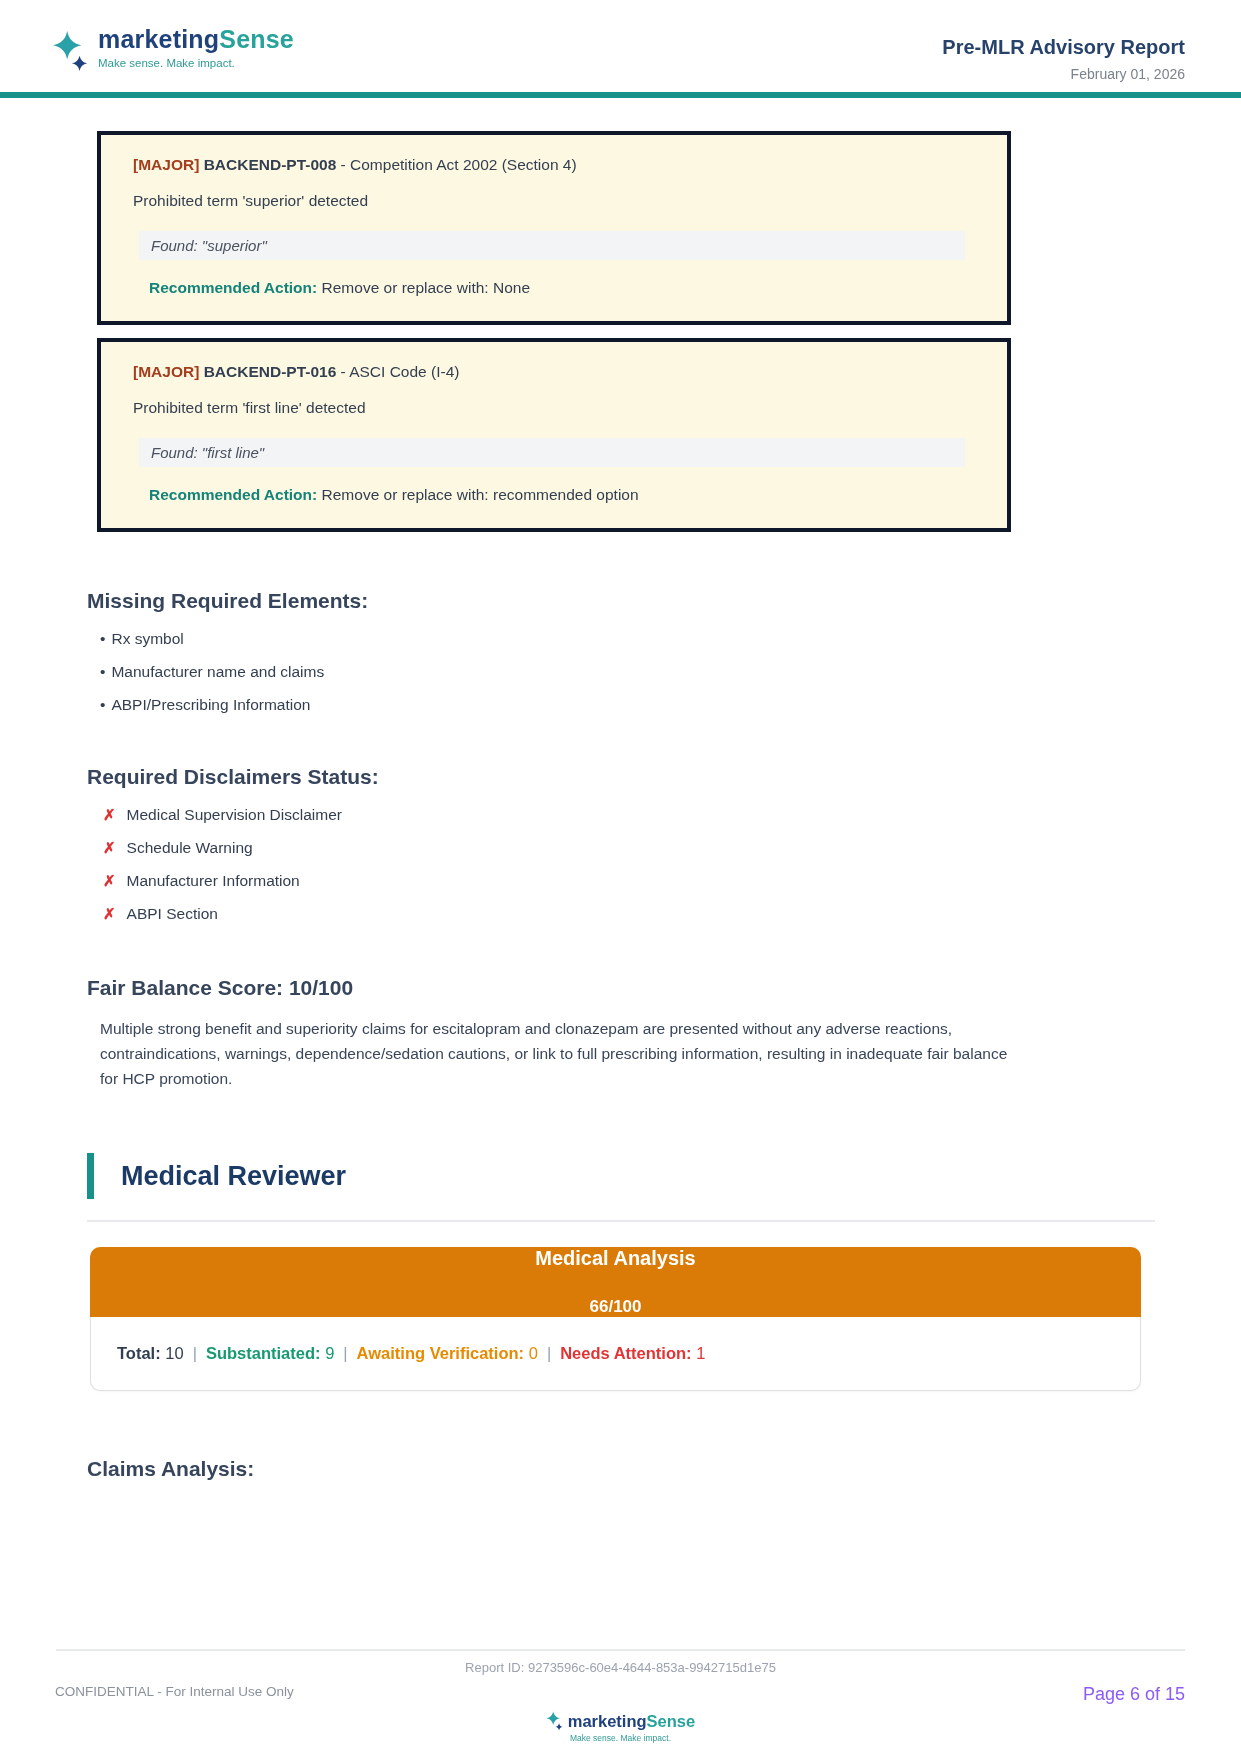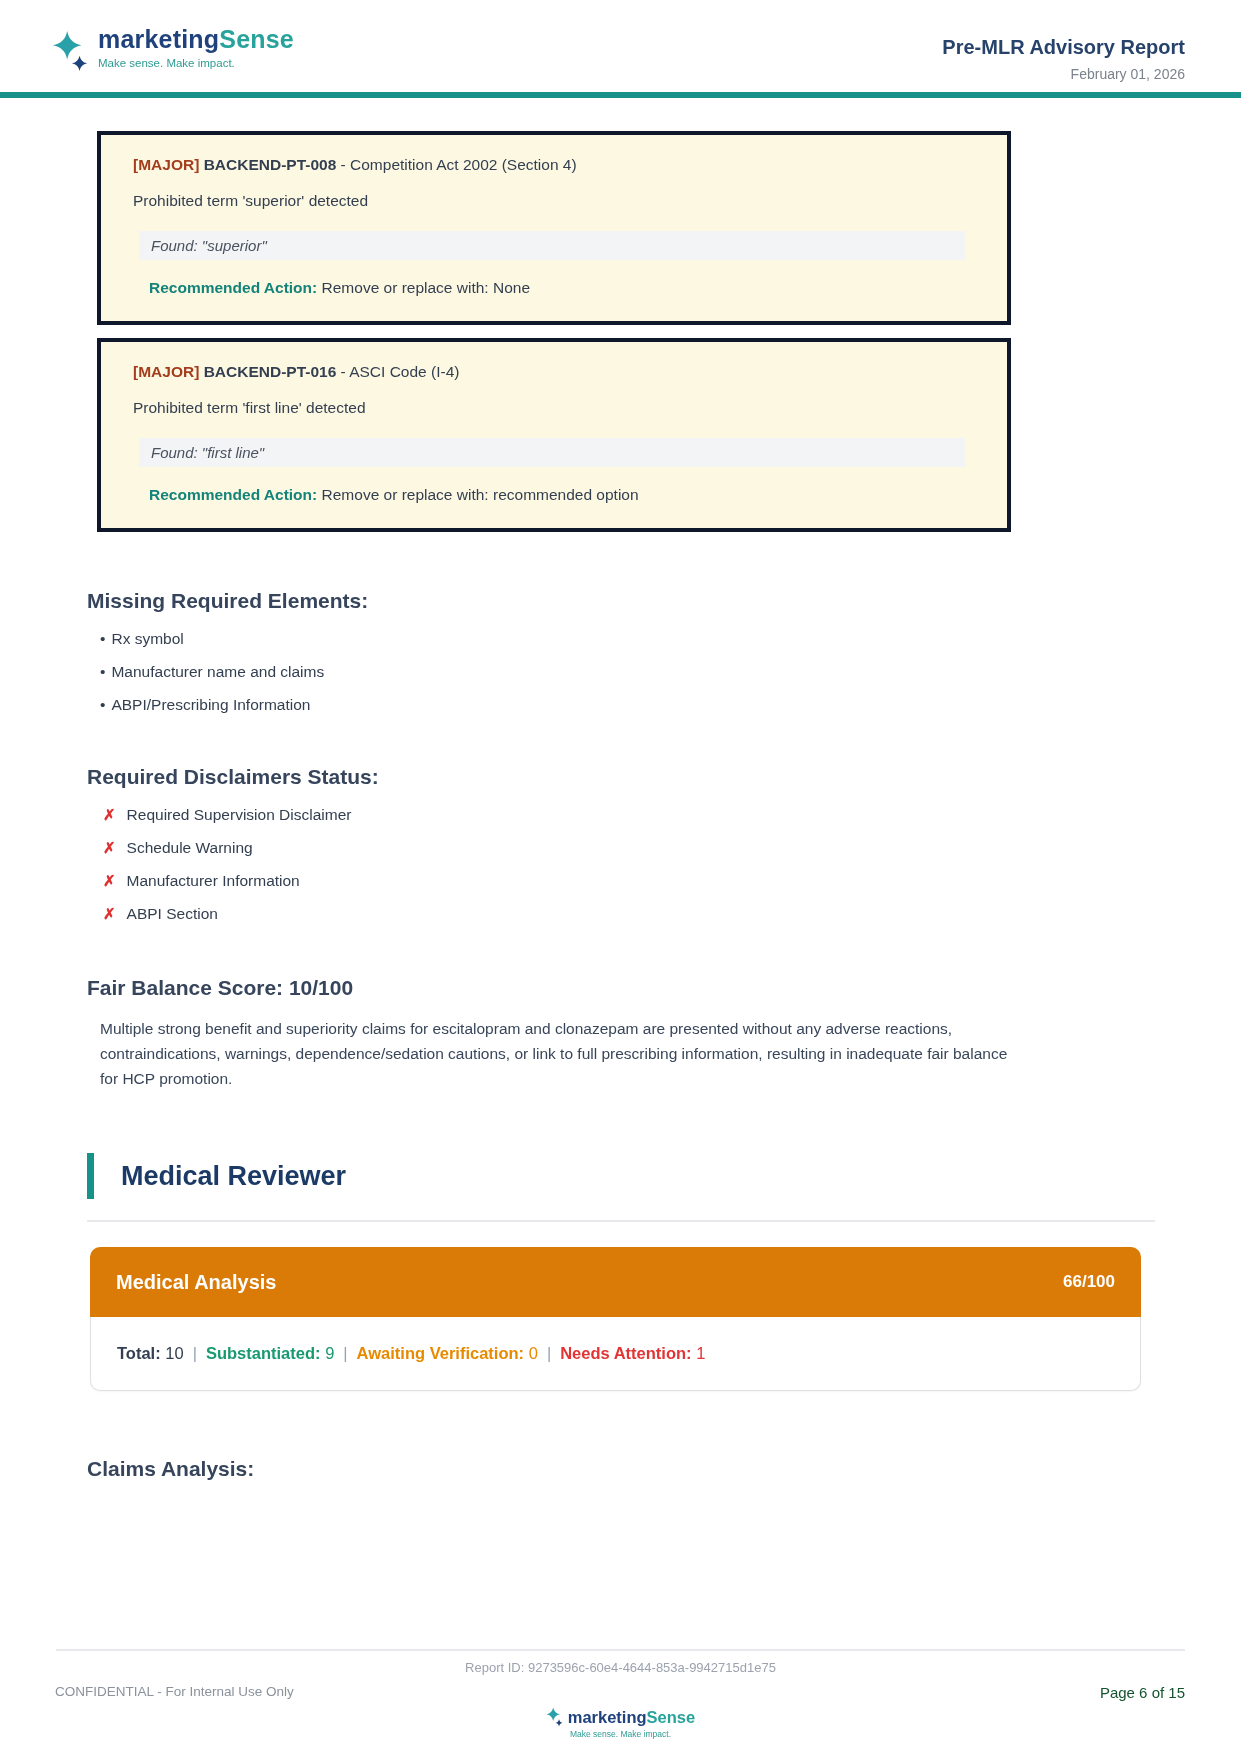--- a/index.html
+++ b/index.html
@@ -50,40 +50,40 @@
   .fair-text { margin:16px 0 0 100px; width:924px; font-size:15.5px; line-height:1.62; color:#39465A; }
 
   
   .reviewer-head { display:flex; align-items:center; margin-left:87px; margin-top:62px; }
   .accent-bar { width:7px; height:46px; background:#17928A; margin-right:27px; }
   .reviewer-title { font-size:27px; font-weight:700; color:#1C3A66; }
   .divider { border:none; border-top:2px solid #E7E9EC; margin:21px 86px 0 87px; }
 
   .analysis-card { margin-left:90px; margin-top:25px; width:1051px; box-sizing:border-box; }
   .card-header { background:#D97B06; border-radius:10px 10px 0 0; height:70px;
-    display:flex; align-items:center; justify-content:space-between; padding:0 26px; }
+    display:flex; align-items:center; justify-content:space-between; padding:0 26px;flex-direction:column; }
   .card-title { color:#fff; font-size:20px; font-weight:700; }
   .card-score { color:#fff; font-size:17px; font-weight:700; }
   .card-body { background:#fff; border:1px solid #E0E0E0; border-top:none;
     border-radius:0 0 10px 10px; padding:27px 26px; font-size:16.5px;
     box-shadow:0 1px 2px rgba(0,0,0,0.04); }
   .stat-label { font-weight:700; }
   .stat-total { color:#333F50; }
   .stat-green { color:#189A70; }
   .stat-amber { color:#E78A00; }
   .stat-red  { color:#E23434; }
   .stat-sep { color:#94A3B8; margin:0 9px; }
 
   
   .footer { position:absolute; left:0; right:0; bottom:0; height:106px; }
   .footer-divider { border:none; border-top:2px solid #E7E9EC; margin:0 56px; }
   .report-id { text-align:center; font-size:13px; color:#9CA3AF; margin-top:9px; }
   .footer-row { display:flex; justify-content:space-between; margin:9px 56px 0 55px; }
   .confidential { font-size:13.5px; color:#8B929C; }
-  .page-num { font-size:15px; color:#14532d; }
+  .page-num { font-size:18px; color:#8b5cf6; }
   .footer-logo { display:flex; flex-direction:column; align-items:center; margin-top:6px; }
   .footer-logo-row { display:flex; align-items:center; }
   .footer-logo-row .logo-icon { margin:0 4px 0 0; }
   .footer-brand { font-size:16.5px; font-weight:700; }
   .footer-tagline { font-size:8.5px; color:#2F9B94; margin-top:2px; }
 </style>
 </head>
 <body>
 
 <div class="page">
@@ -135,21 +135,21 @@
 
   <h2 class="section-heading h-missing">Missing Required Elements:</h2>
   <div class="bullet-list">
     <div class="bullet-item"><span class="bullet-dot">•</span><span>Rx symbol</span></div>
     <div class="bullet-item"><span class="bullet-dot">•</span><span>Manufacturer name and claims</span></div>
     <div class="bullet-item"><span class="bullet-dot">•</span><span>ABPI/Prescribing Information</span></div>
   </div>
 
   <h2 class="section-heading h-disclaimers">Required Disclaimers Status:</h2>
   <div class="disc-list">
-    <div class="disc-item"><span class="x-mark">✗</span><span>Required Supervision Disclaimer</span></div>
+    <div class="disc-item"><span class="x-mark">✗</span><span>Medical Supervision Disclaimer</span></div>
     <div class="disc-item"><span class="x-mark">✗</span><span>Schedule Warning</span></div>
     <div class="disc-item"><span class="x-mark">✗</span><span>Manufacturer Information</span></div>
     <div class="disc-item"><span class="x-mark">✗</span><span>ABPI Section</span></div>
   </div>
 
   <h2 class="section-heading h-fair">Fair Balance Score: 10/100</h2>
   <p class="fair-text">Multiple strong benefit and superiority claims for escitalopram and clonazepam are presented without any adverse reactions, contraindications, warnings, dependence/sedation cautions, or link to full prescribing information, resulting in inadequate fair balance for HCP promotion.</p>
 
   <div class="reviewer-head">
     <div class="accent-bar"></div>

